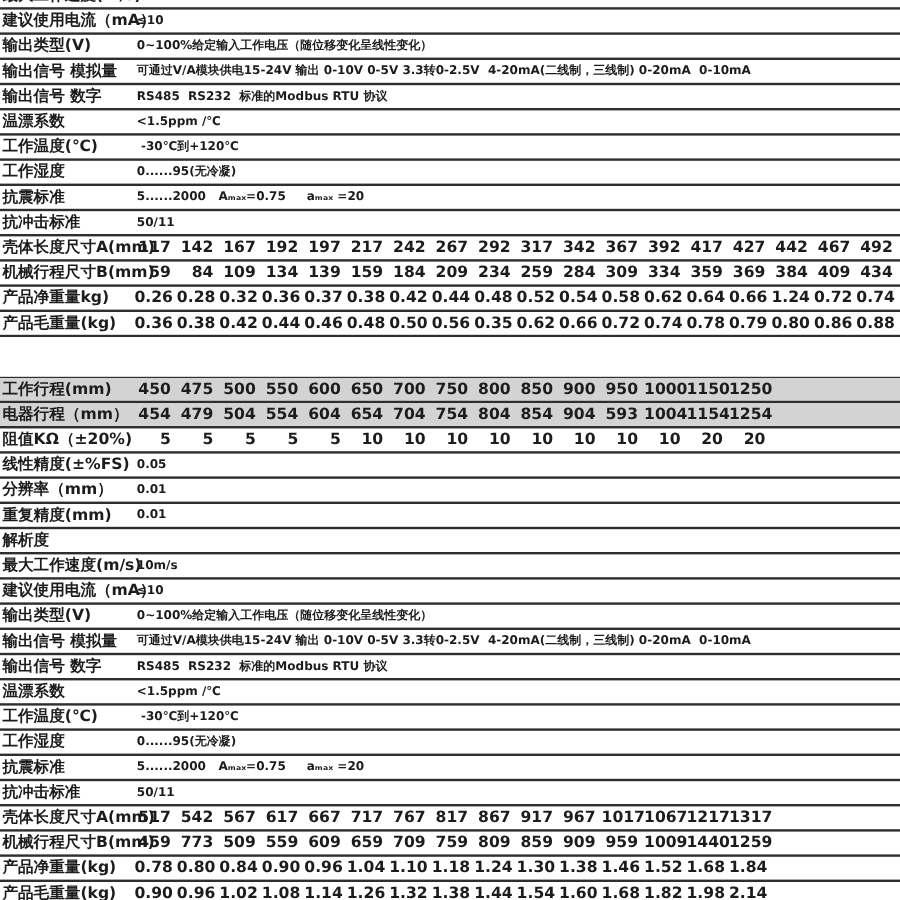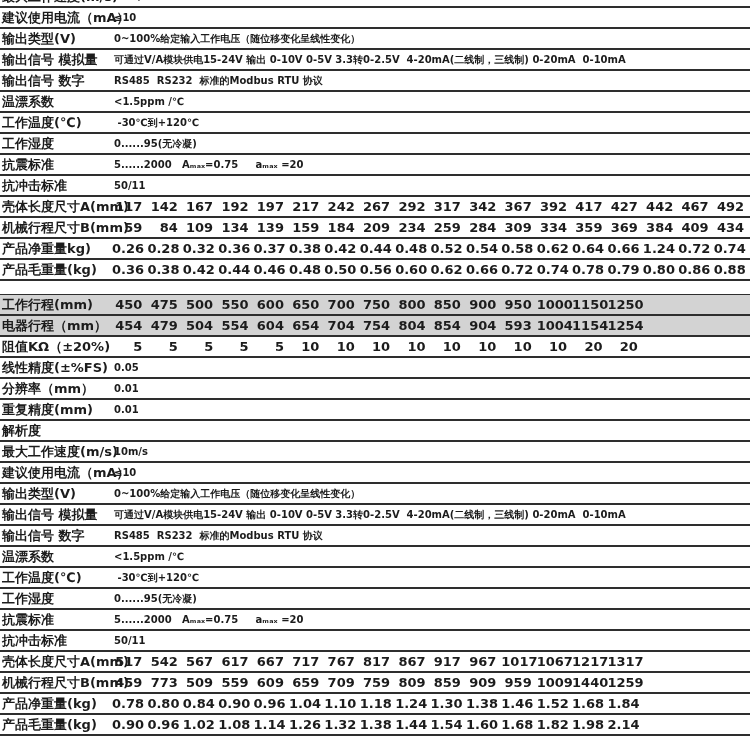--- a/index.html
+++ b/index.html
@@ -18,21 +18,21 @@
     overflow:visible;font-size:13px;
   }
   .num-label{width:110px;flex:0 0 110px;}
   .value{flex:1;white-space:pre;font-size:10px;}
   .cells{display:flex;flex:1;}
   .cell{
     width:35.4px;flex:0 0 35.4px;text-align:right;box-sizing:border-box;
     padding-right:5px;font-size:13px;white-space:nowrap;
   }
   .gap{height:13px;background:#ffffff;}
-  .stroke-table{border-top:1px solid #2e2e2e;}
+  .stroke-table{border-top:1px solid #2e2e2e;margin-top:20px;}
   .stroke-table > div.row:nth-of-type(-n+2){background:#d3d3d3;}
 </style>
 </head>
 <body>
 
 <div class="sheet">
 
   <div>
 
       <div class="row">
@@ -227,21 +227,21 @@
             <div class="cell">0.44</div>
 
             <div class="cell">0.46</div>
 
             <div class="cell">0.48</div>
 
             <div class="cell">0.50</div>
 
             <div class="cell">0.56</div>
 
-            <div class="cell">0.60</div>
+            <div class="cell">0.35</div>
 
             <div class="cell">0.62</div>
 
             <div class="cell">0.66</div>
 
             <div class="cell">0.72</div>
 
             <div class="cell">0.74</div>
 
             <div class="cell">0.78</div>

